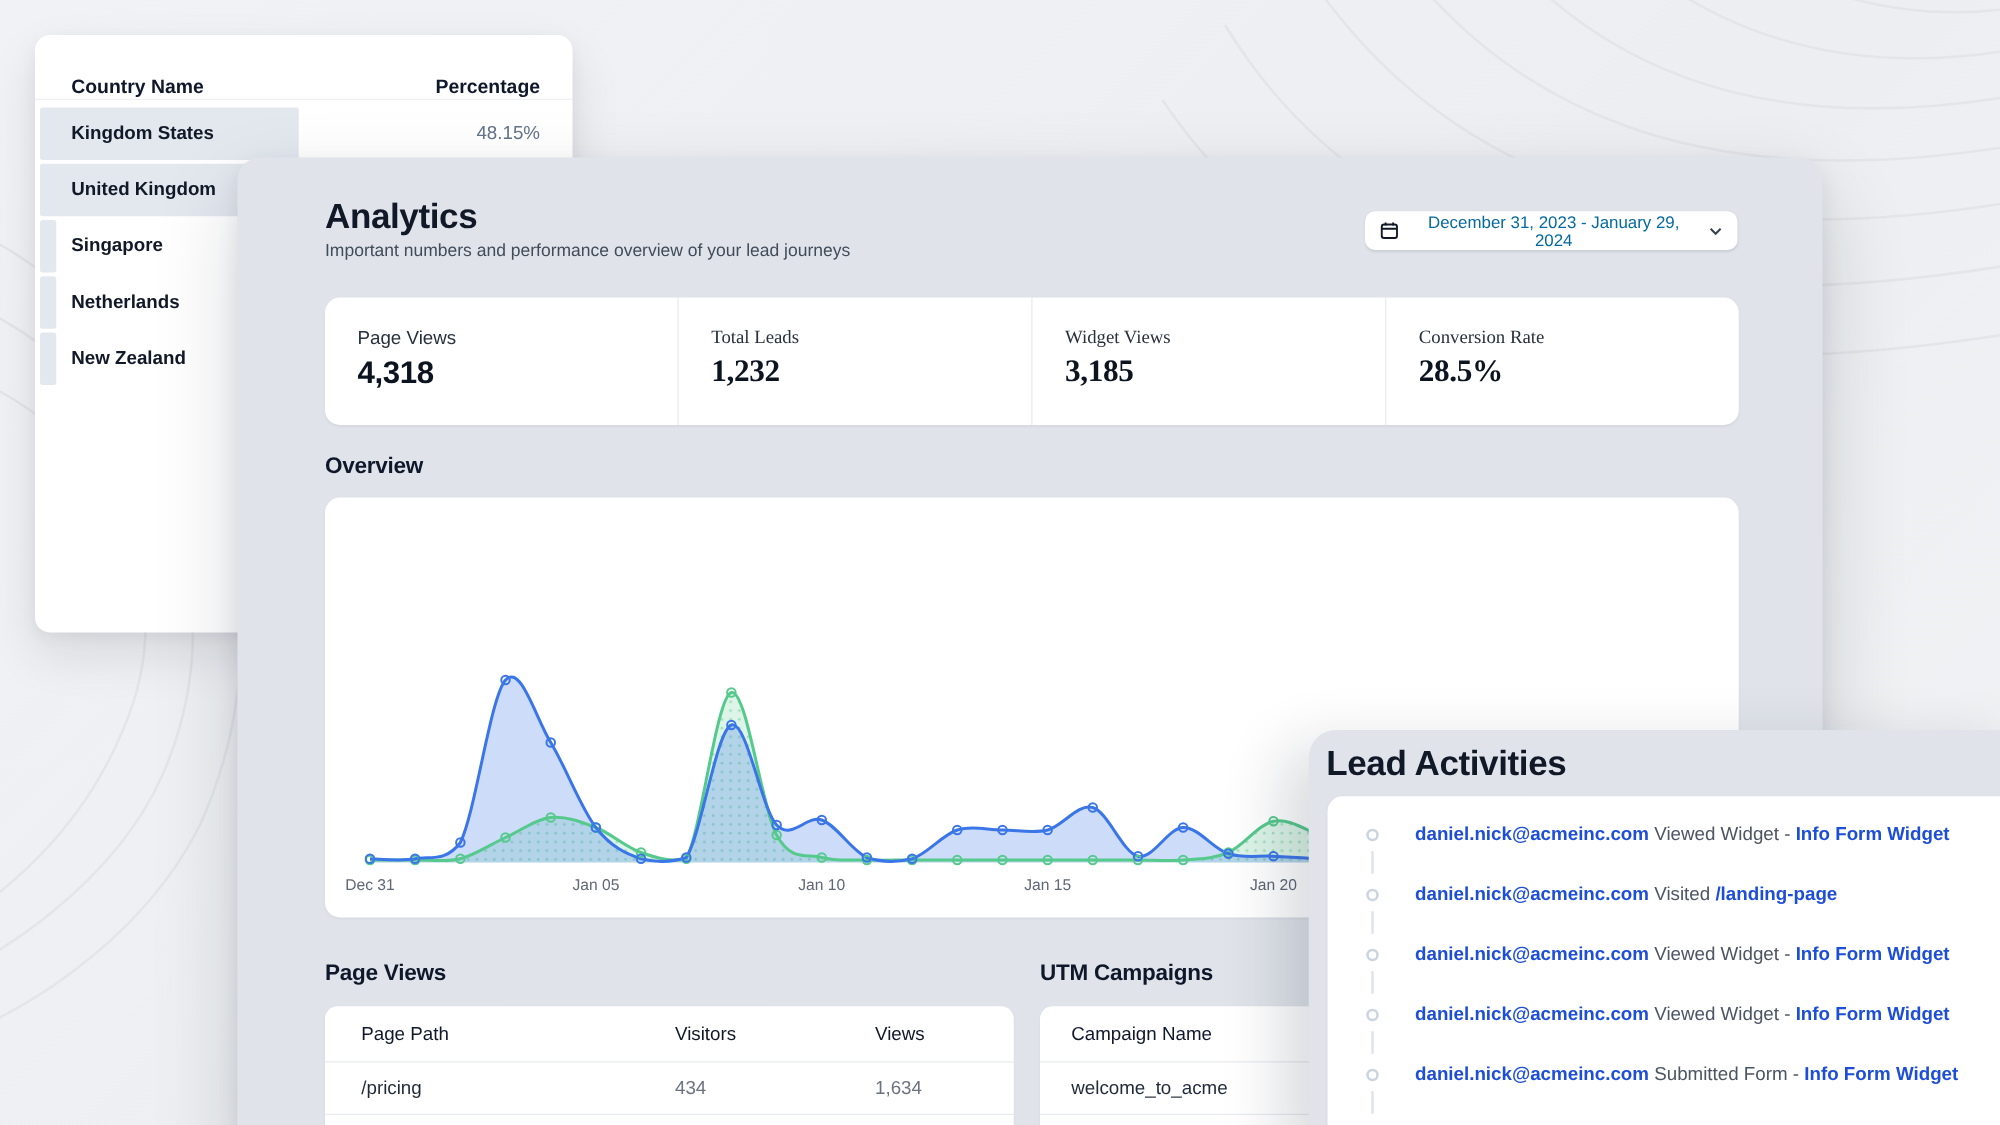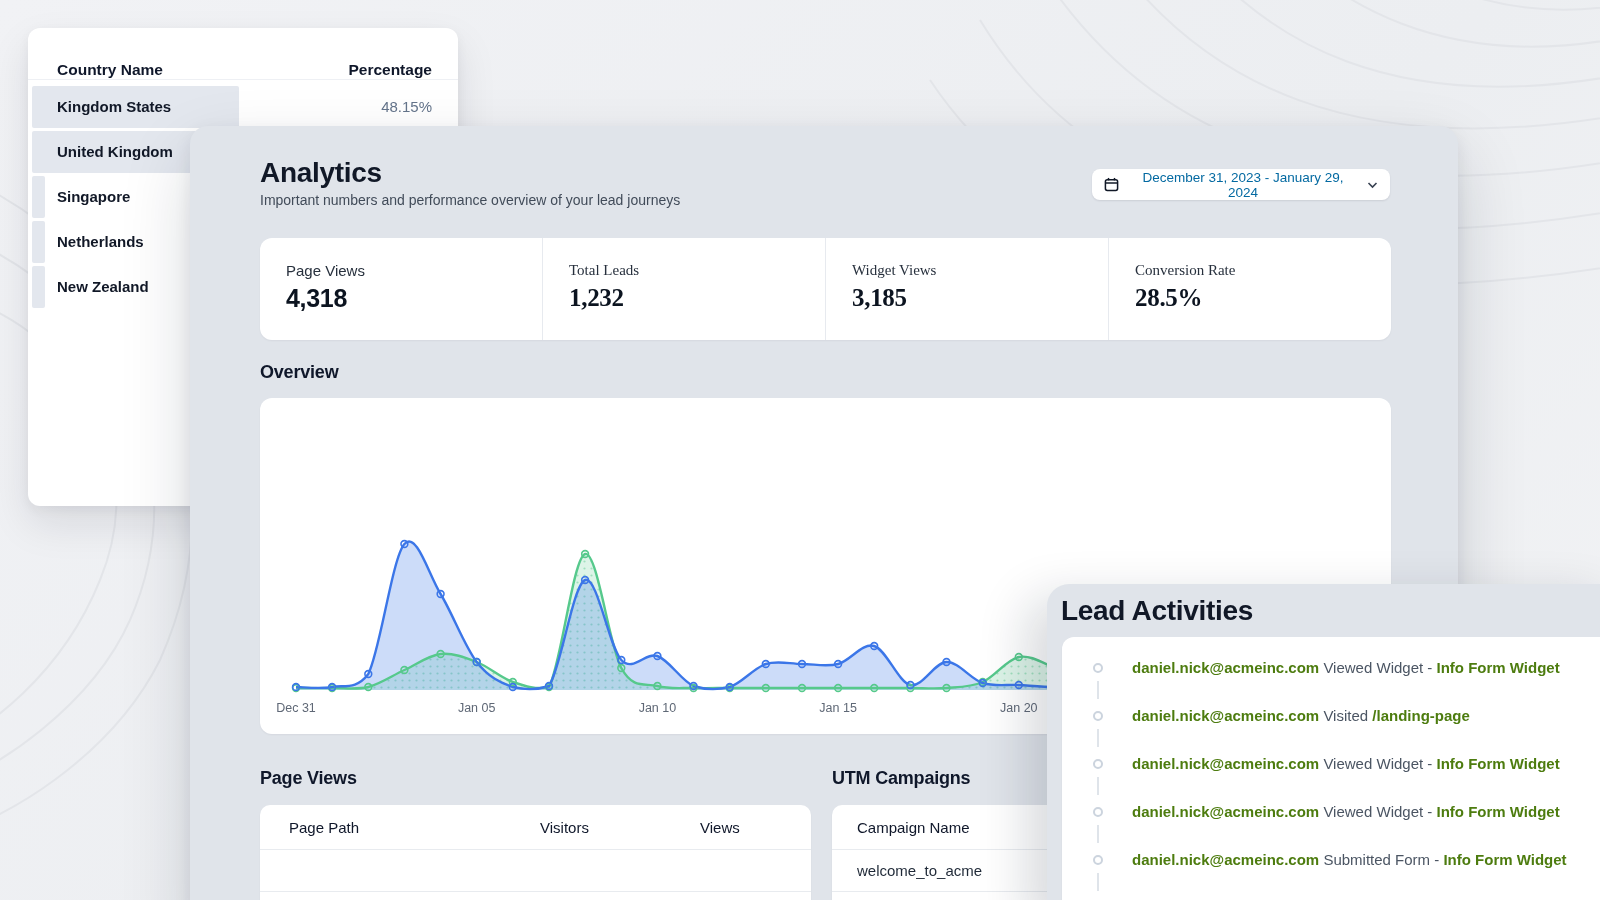--- a/index.html
+++ b/index.html
@@ -89,21 +89,21 @@
   }
   .lead-title{ position:absolute; left:14px; top:11px; font-size:28px; font-weight:700; color:#111827; letter-spacing:-.3px;}
   .lead-inner{ position:absolute; left:15px; top:53px; width:600px; height:300px;
     background:#ffffff; border-radius:12px 0 0 0; box-shadow:0 1px 2px rgba(15,23,42,.05); }
   .lead-list{ padding-top:7px; }
   .lead-item{ position:relative; height:48px; white-space:nowrap; }
   .tl-dot{ position:absolute; left:31px; top:19px; width:10px; height:10px; border:2px solid #ccd4de;
     border-radius:50%; background:transparent; }
   .tl-line{ position:absolute; left:35px; top:37px; width:2px; height:18px; background:#dfe4ea; }
   .lead-text{ position:absolute; left:70px; top:0; line-height:48px; font-size:15px; color:#4b5563; }
-  .lead-text b{ color:#4d7c0f; font-weight:700; }
+  .lead-text b{ color:#1d4ed8; font-weight:700; }
 </style>
 </head>
 <body>
 
 <svg class="topo" width="1600" height="900">
   <g fill="none" stroke="#e3e5e9" stroke-width="2">
     <path d="M1040,-30 C1150,140 1330,210 1620,160"></path>
     <path d="M1100,-60 C1200,90 1360,160 1620,115"></path>
     <path d="M1170,-80 C1260,50 1400,115 1620,75"></path>
     <path d="M1250,-90 C1330,10 1450,70 1620,38"></path>
@@ -268,20 +268,25 @@
         <text x="939.5" y="314" text-anchor="middle" font-family="Liberation Sans, sans-serif" font-size="12.5" fill="#5f6876">Jan 25</text>
       </svg></div>
 
   <h2 class="section-title pv-title">Page Views</h2>
   <div class="table-card pv-card">
     <div class="t-head">
       <span class="t-cell c-path">Page Path</span>
       <span class="t-cell c-visitors">Visitors</span>
       <span class="t-cell c-views">Views</span>
     </div>
+    <div class="t-row">
+      <span class="t-cell c-path">/pricing</span>
+      <span class="t-cell c-visitors">434</span>
+      <span class="t-cell c-views">1,634</span>
+    </div>
     <div class="t-row"></div>
   </div>
 
   <h2 class="section-title utm-title">UTM Campaigns</h2>
   <div class="table-card utm-card">
     <div class="t-head">
       <span class="t-cell c-campaign">Campaign Name</span>
     </div>
     <div class="t-row">
       <span class="t-cell c-campaign">welcome_to_acme</span>

